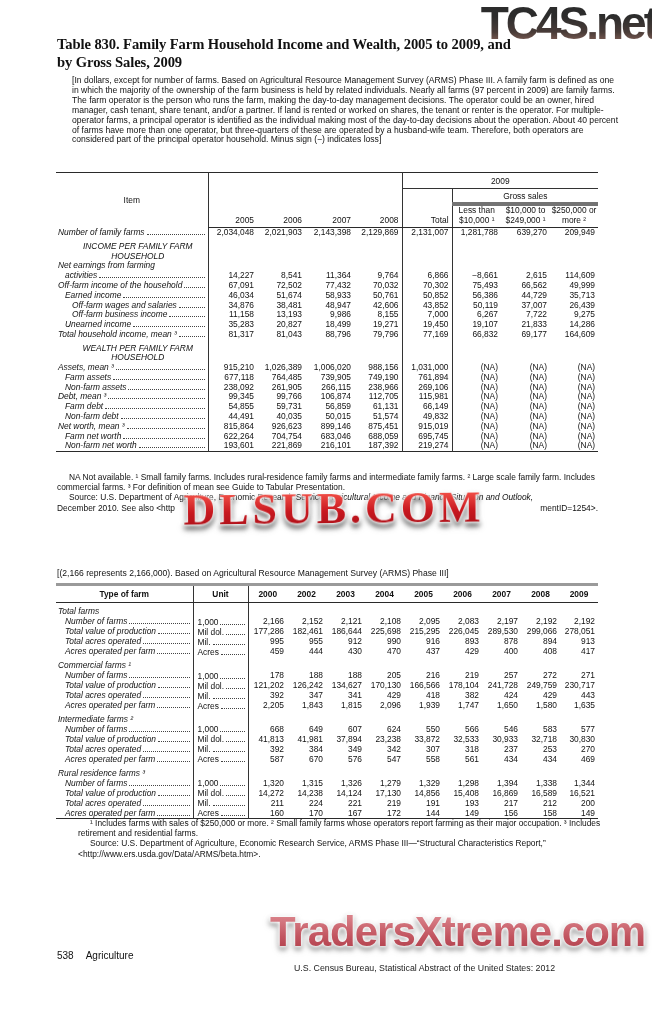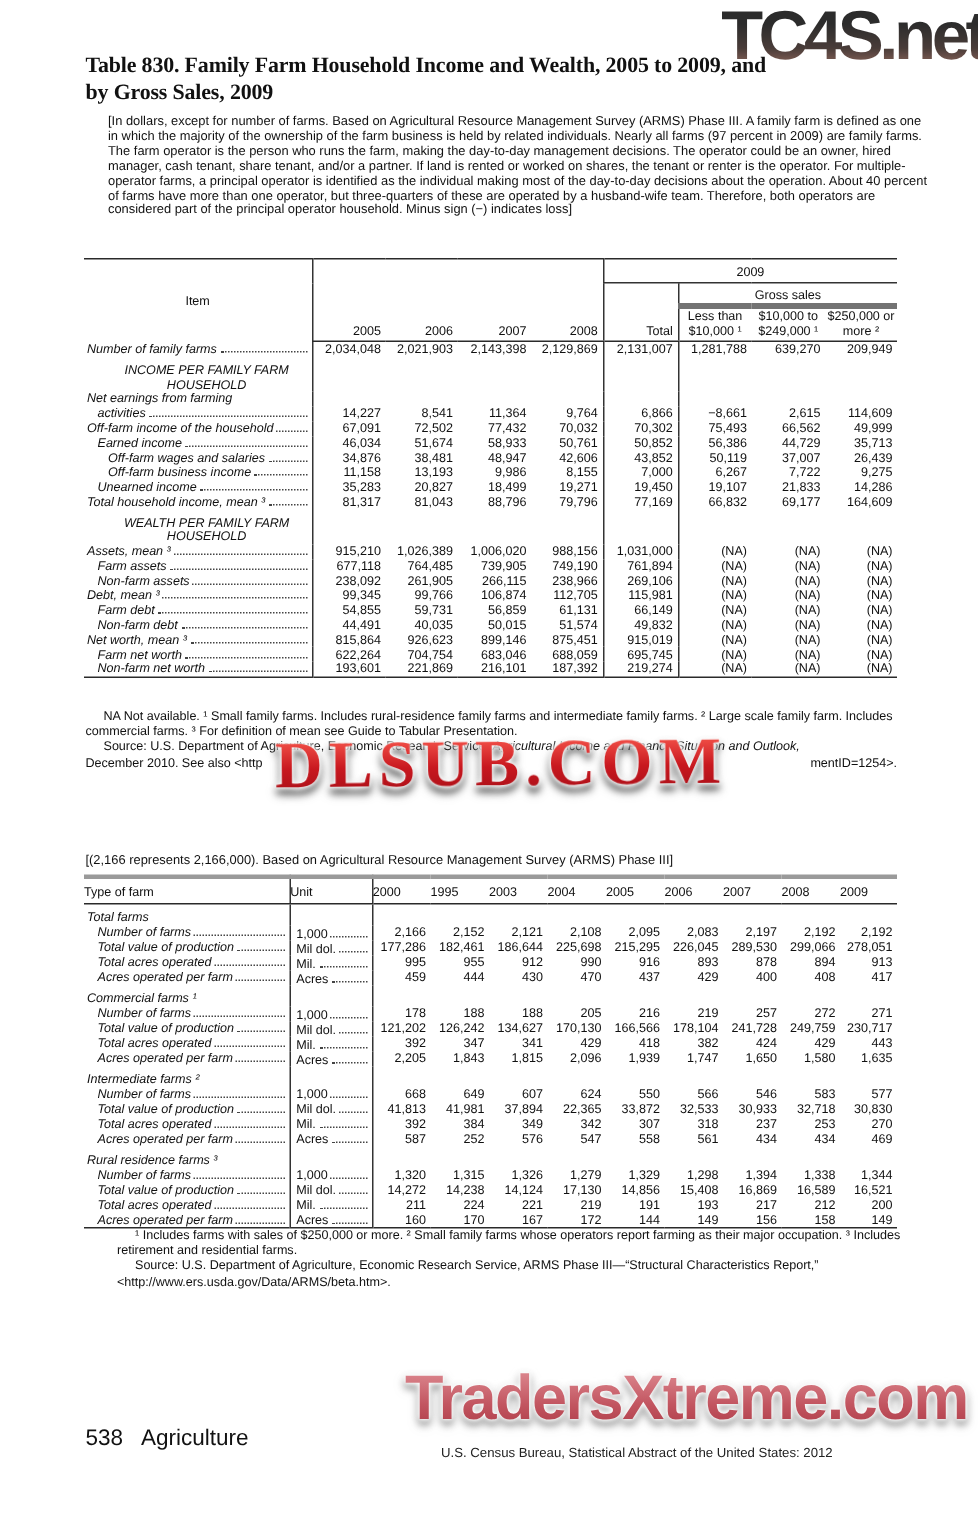--- a/index.html
+++ b/index.html
@@ -52,36 +52,36 @@
   .t830 .h2009{text-align:center;border-bottom:1px solid #333;height:15px;vertical-align:middle;}
   .t830 .hgross{text-align:center;border-bottom:4px solid #737373;height:13px;vertical-align:middle;}
   .t830 .item-h{text-align:center;vertical-align:middle;}
   .t830 .yrs th{vertical-align:bottom;border-bottom:1.5px solid #2a2a2a;padding-bottom:2px;}
   .t830 .y-num{text-align:right;padding-right:3px;}
   .t830 .g-head{line-height:9.6px;padding:0 1px 2px 1px;}
 
   
   .t831{position:absolute;left:56px;top:583px;width:542px;
         border-top:3px solid #9a9a9a;border-bottom:1.5px solid #2a2a2a;}
-  .t831 thead th{border-bottom:1.5px solid #2a2a2a;height:16px;text-align:left;
-                 font-weight:normal;vertical-align:middle;}
+  .t831 thead th{border-bottom:1.5px solid #2a2a2a;height:16px;text-align:center;
+                 font-weight:bold;vertical-align:middle;}
   .t831 td:nth-child(2),.t831 td:nth-child(3),
   .t831 thead th:nth-child(2),.t831 thead th:nth-child(3){border-left:1px solid #333;}
   .t831 tr.grp td{padding-top:4px;}
   .c-unit .lblw{padding-left:4px;}
 
   
   .fnblock{position:absolute;font-size:8.4px;line-height:10.2px;left:57px;width:541px;}
   .fn830{top:472px;}
   .fn831{top:818px;margin-left:21px;}
   .fn{margin:0;text-indent:12px;}
   .srcline2{display:flex;justify-content:space-between;margin:0;}
 
   
-  .footer-left{position:absolute;left:57px;top:950px;font-size:15px;}
+  .footer-left{position:absolute;left:57px;top:950px;font-size:10px;}
   .footer-left .sect{margin-left:12px;}
   .footer-right{position:absolute;left:294px;top:963px;font-size:8.8px;color:#222;}
 </style>
 </head>
 <body>
 
 <div class="page">
 
   <div class="wm-top">TC4S.net</div>
 
@@ -464,21 +464,21 @@
       <col style="width:39px">
         <col style="width:39px">
         <col style="width:39px">
         <col style="width:38px">
     </colgroup>
     <thead>
       <tr>
         <th>Type of farm</th>
         <th>Unit</th>
         <th>2000</th>
-        <th>1995</th>
+        <th>2002</th>
         <th>2003</th>
         <th>2004</th>
         <th>2005</th>
         <th>2006</th>
         <th>2007</th>
         <th>2008</th>
         <th>2009</th>
       </tr>
     </thead>
     <tbody id="t831-body">
@@ -749,21 +749,21 @@
           </td>
           <td class="c-unit">
             <div class="lblw">
               <span class="lbl">Mil dol.</span>
               <span class="dots"></span>
             </div>
           </td>
           <td class="c-num">41,813</td>
           <td class="c-num">41,981</td>
           <td class="c-num">37,894</td>
-          <td class="c-num">22,365</td>
+          <td class="c-num">23,238</td>
           <td class="c-num">33,872</td>
           <td class="c-num">32,533</td>
           <td class="c-num">30,933</td>
           <td class="c-num">32,718</td>
           <td class="c-num">30,830</td>
         </tr>
         <tr>
           <td class="c-lbl">
             <div class="lblw i1">
               <span class="lbl">Total acres operated</span>
@@ -793,21 +793,21 @@
               <span class="dots"></span>
             </div>
           </td>
           <td class="c-unit">
             <div class="lblw">
               <span class="lbl">Acres</span>
               <span class="dots"></span>
             </div>
           </td>
           <td class="c-num">587</td>
-          <td class="c-num">252</td>
+          <td class="c-num">670</td>
           <td class="c-num">576</td>
           <td class="c-num">547</td>
           <td class="c-num">558</td>
           <td class="c-num">561</td>
           <td class="c-num">434</td>
           <td class="c-num">434</td>
           <td class="c-num">469</td>
         </tr>
         <tr class="grp">
           <td class="c-lbl">

